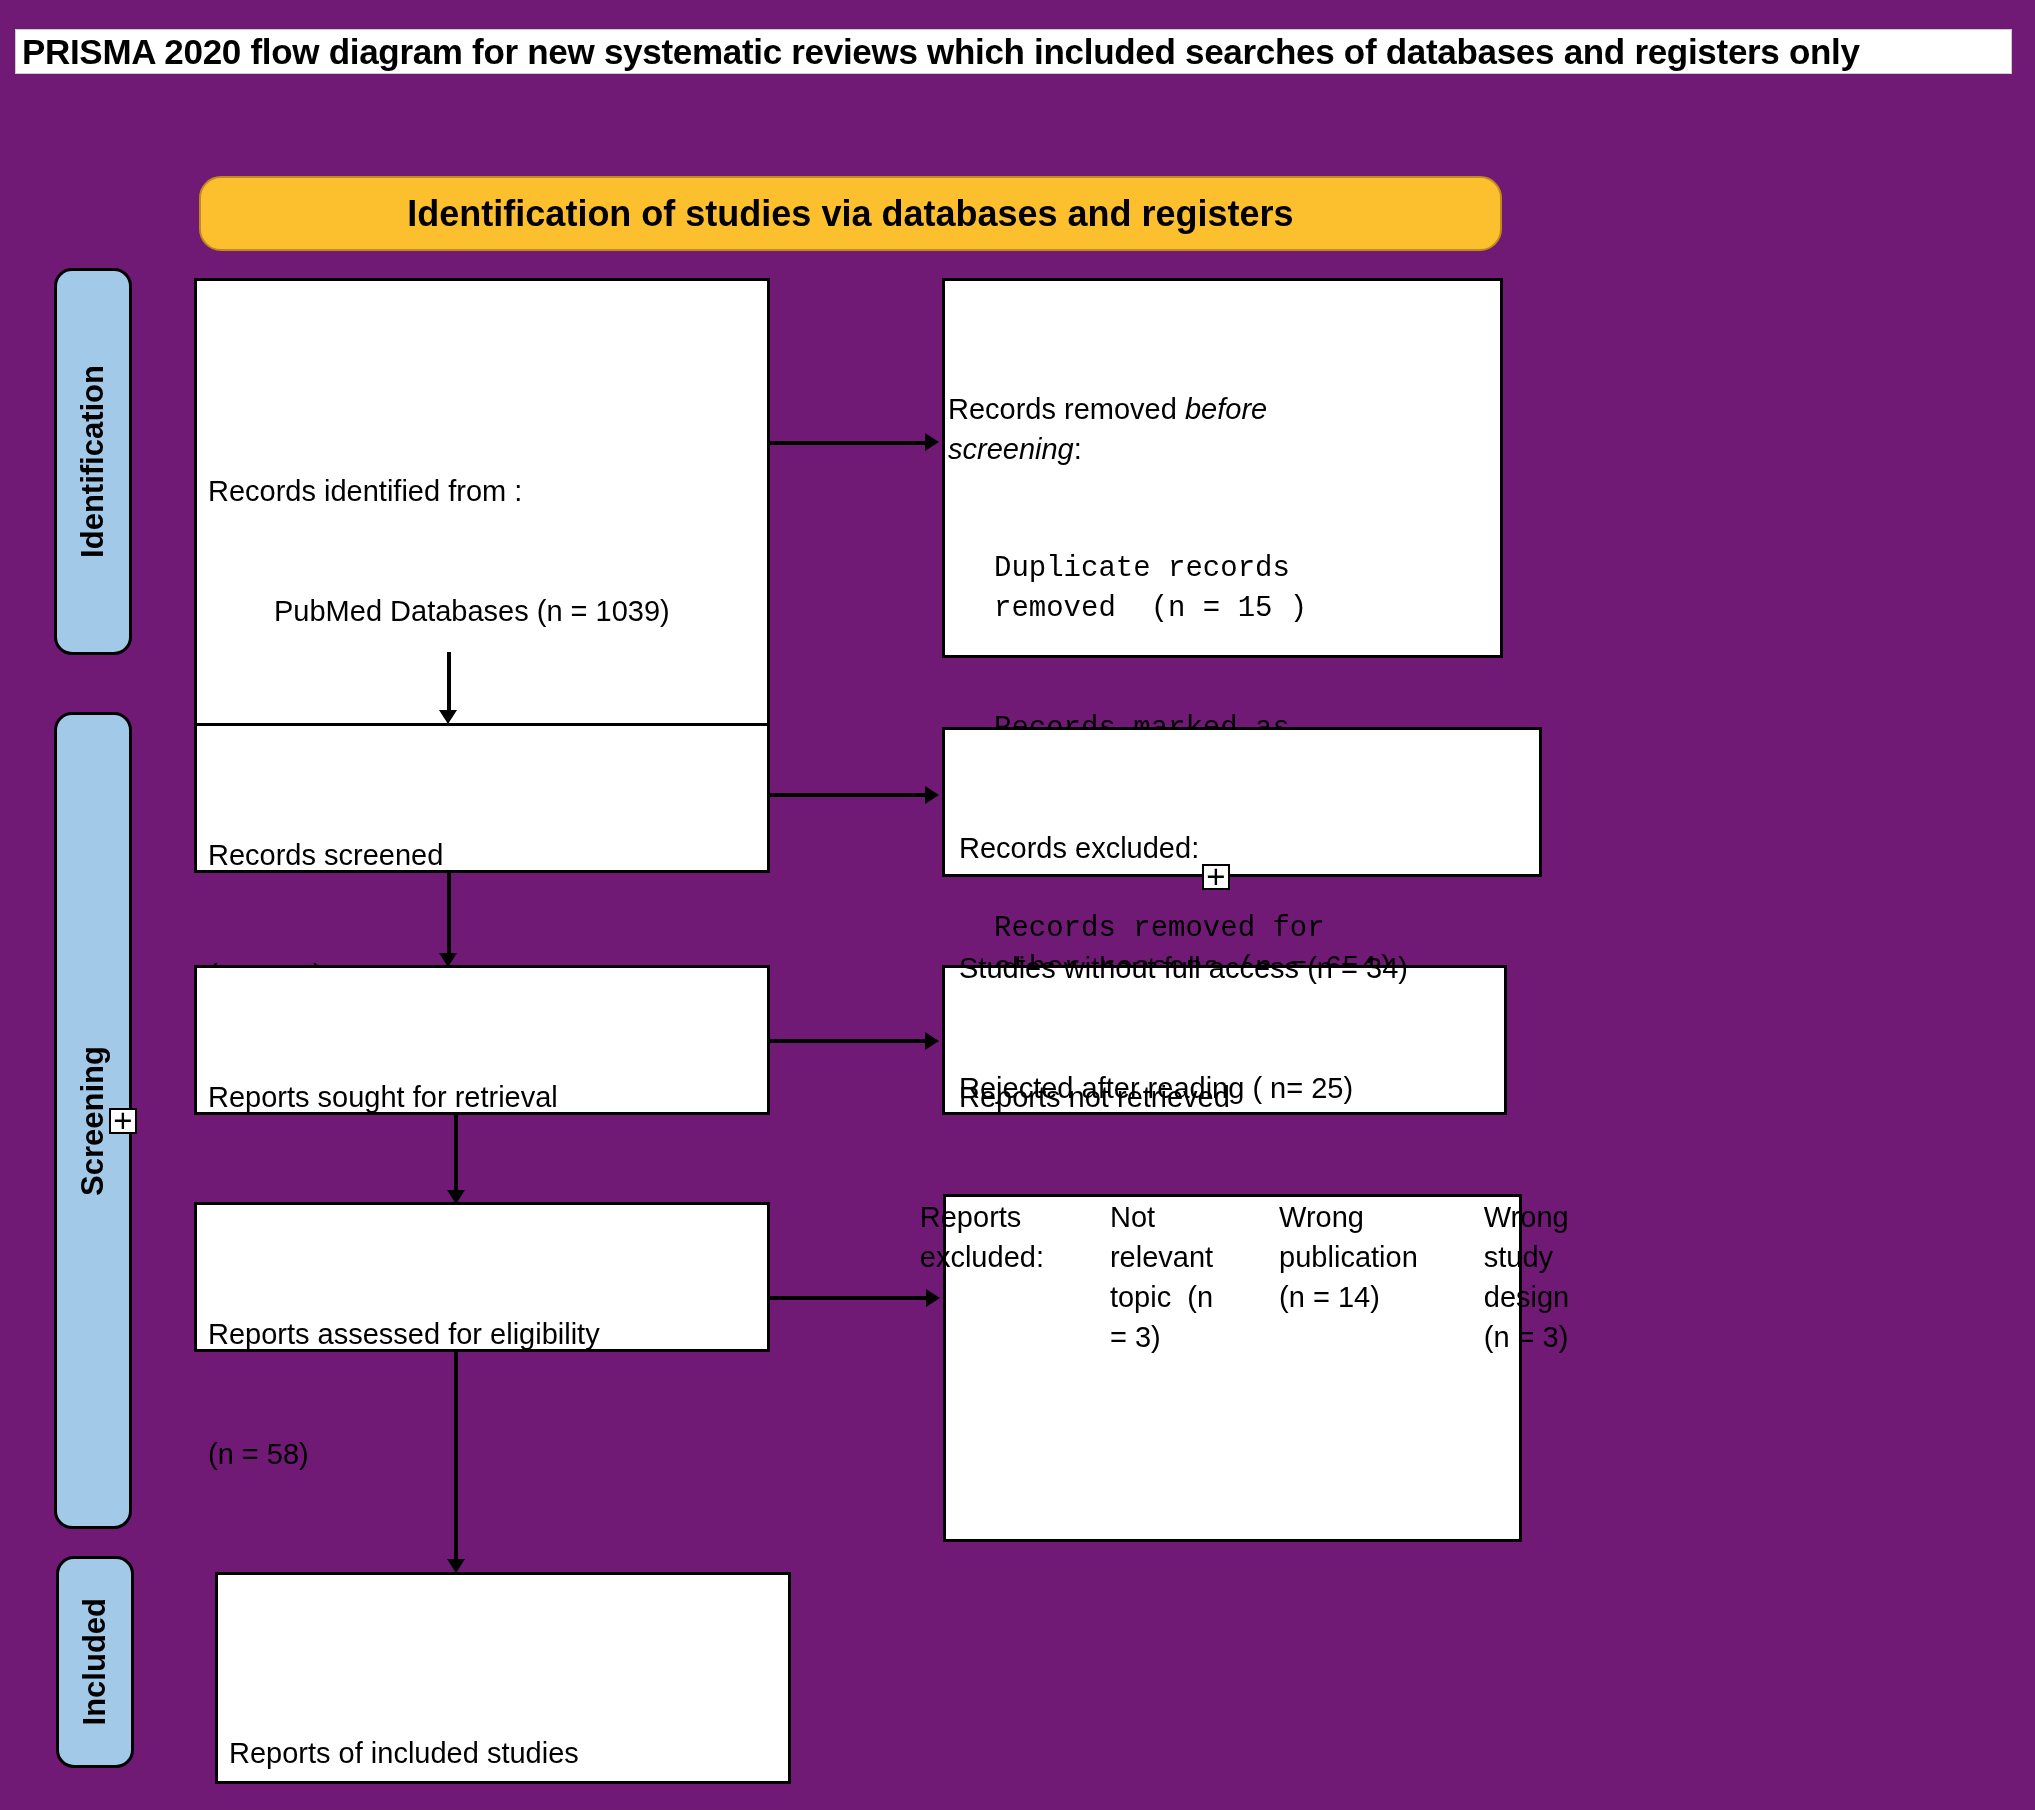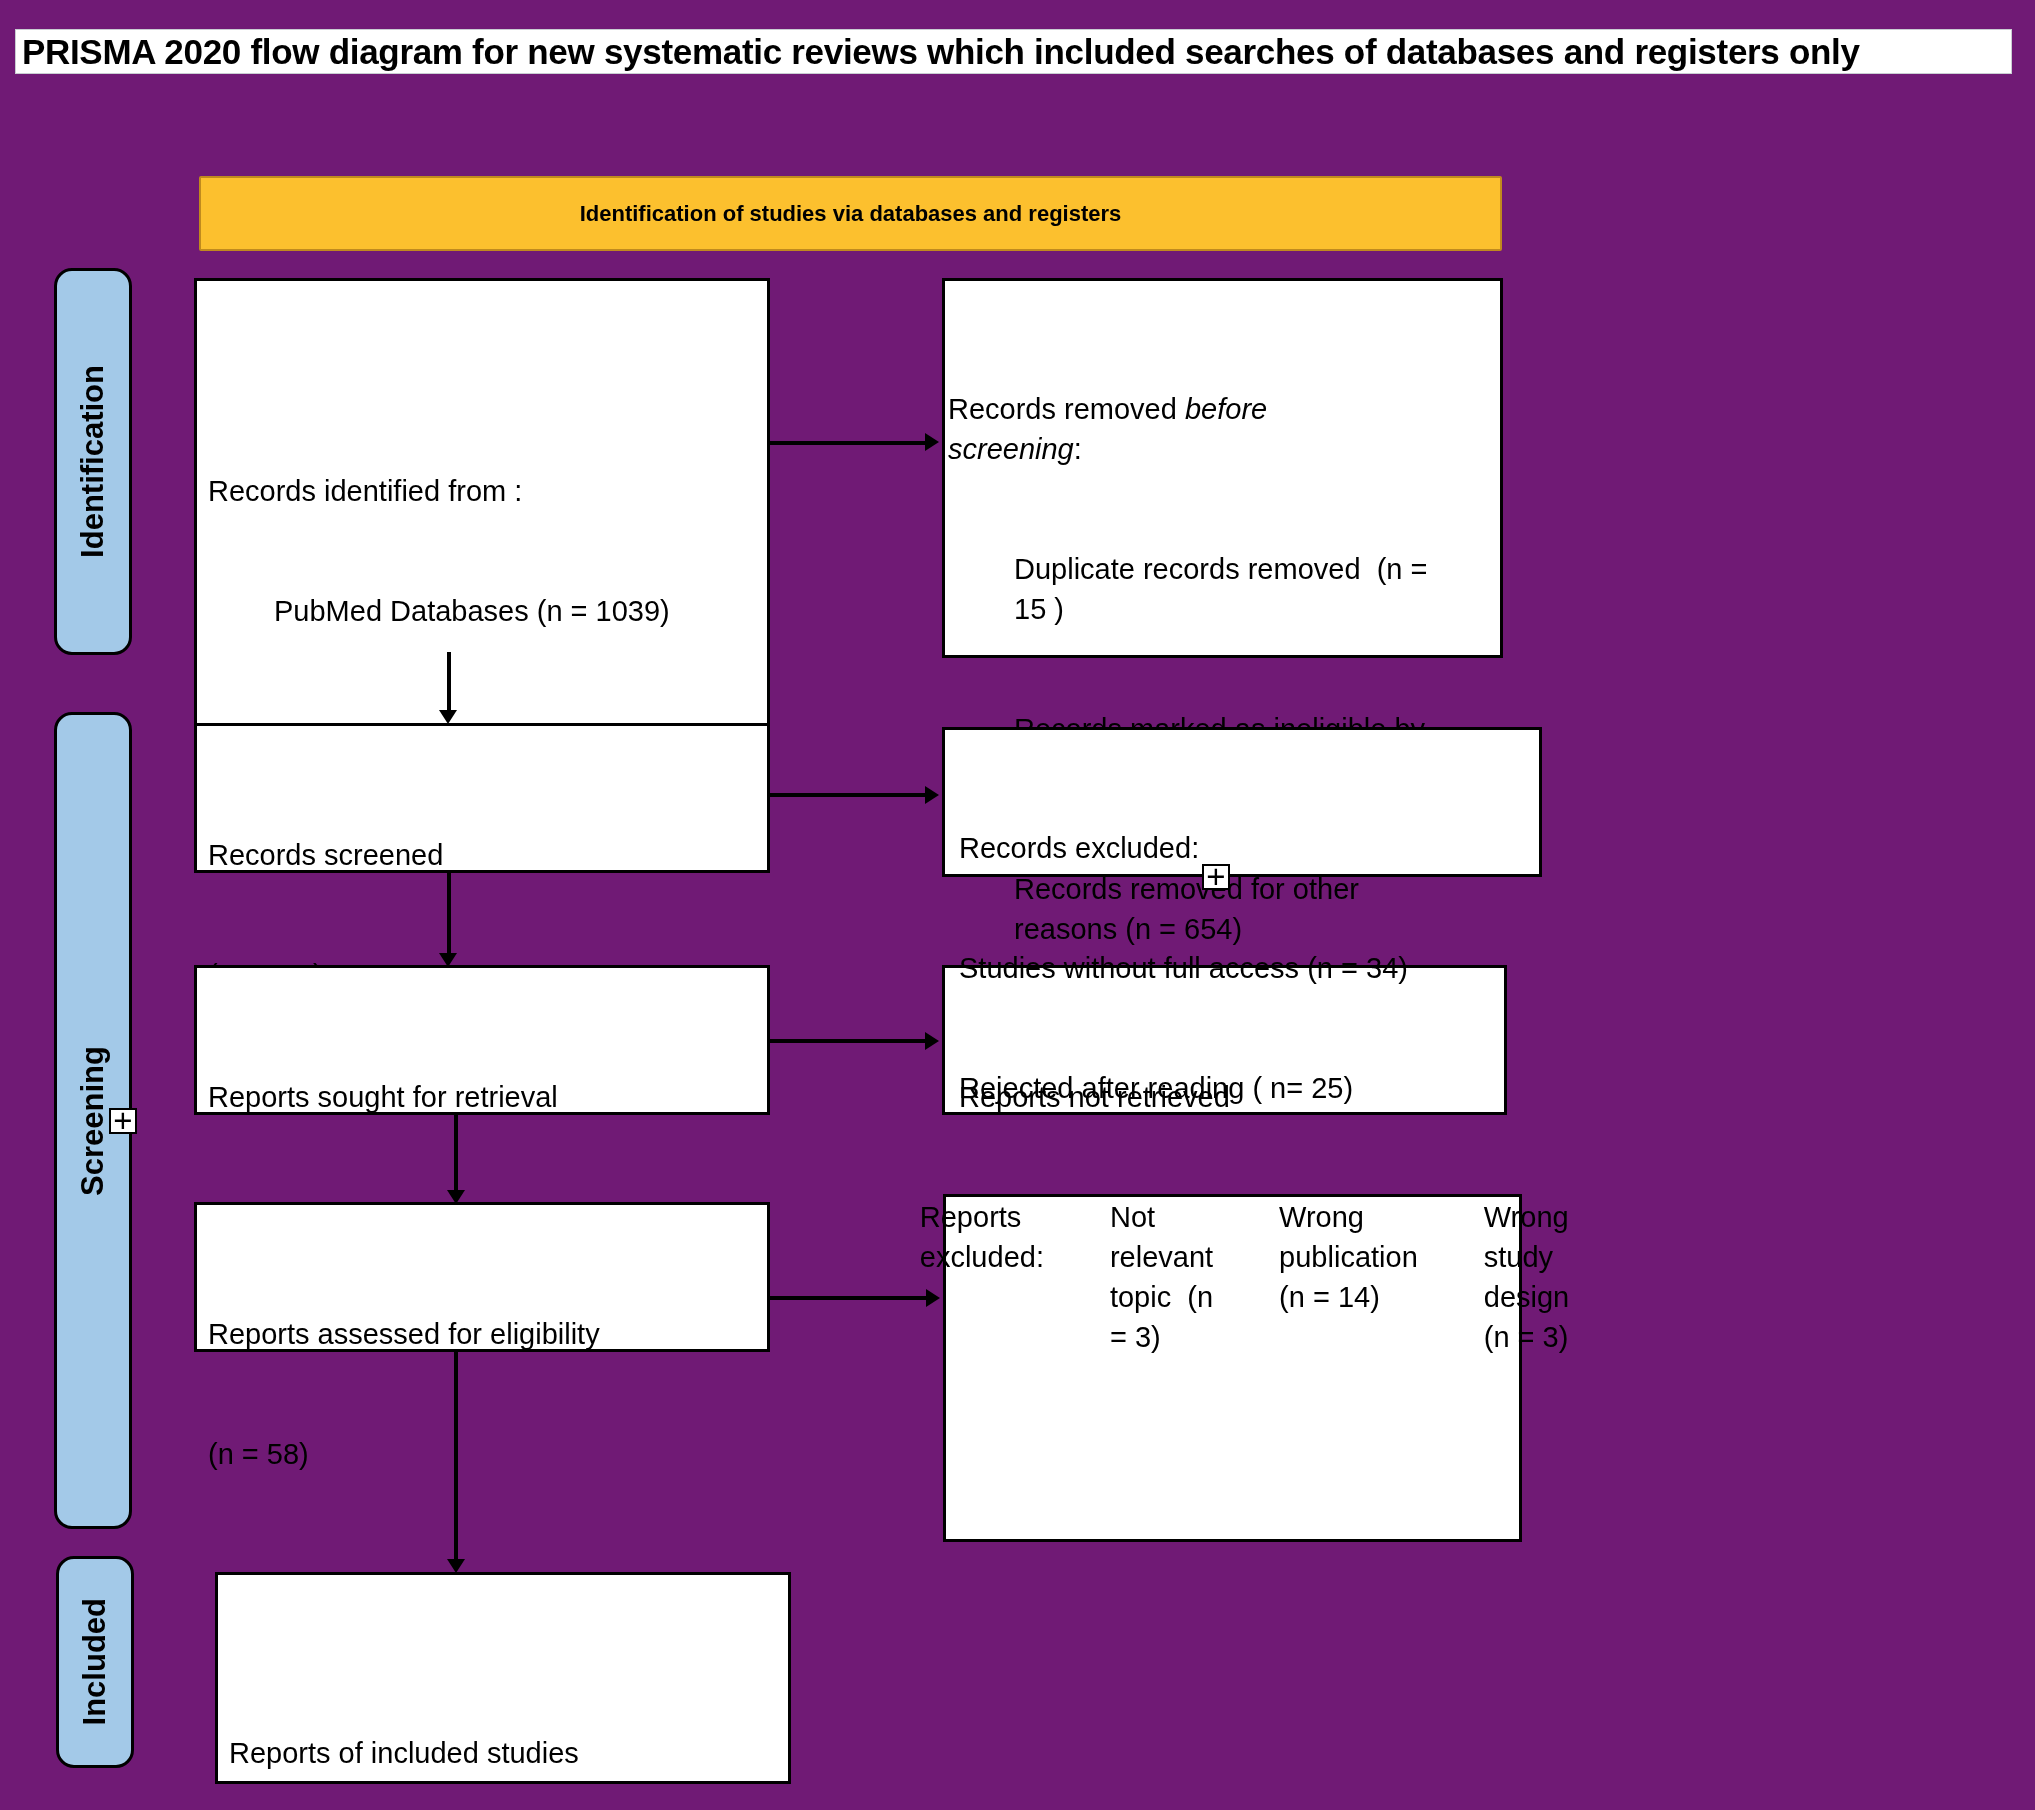--- a/index.html
+++ b/index.html
@@ -10,23 +10,23 @@
   
   #title-strip{
     position:absolute;left:15.3px;top:29px;width:1989px;height:43px;
     border:1.4px solid #c9cdd2;background:#ffffff;
     display:flex;align-items:center;padding-left:5.6px;
     font-size:35px;font-weight:bold;letter-spacing:-0.3px;white-space:nowrap;
   }
   
   #banner{
     position:absolute;left:199px;top:176px;width:1299px;height:71px;
-    background:#FCC02E;border:2.8px solid #C08A1E;border-radius:2px;
+    background:#FCC02E;border:2.8px solid #C08A1E;border-radius:22px;
     display:flex;align-items:center;justify-content:center;
-    font-size:22px;font-weight:bold;
+    font-size:36px;font-weight:bold;
   }
   
   .sidebar{
     position:absolute;width:72px;background:#A3C9E8;border:3.5px solid #000;
     border-radius:18px;display:flex;align-items:center;justify-content:center;
   }
   .vtext{
     writing-mode:vertical-rl;transform:rotate(180deg);
     font-size:31px;font-weight:bold;white-space:nowrap;
   }
@@ -39,21 +39,21 @@
     font-size:29px;line-height:1.38;white-space:pre-wrap;
   }
   .indent{margin-left:66px;}
   #b1{left:194px;top:278px;width:559px;height:364px;padding:110px 0 0 11px;}
   #b2{left:194px;top:723px;width:559px;height:115px;padding:29px 0 0 11px;}
   #b3{left:194px;top:965px;width:559px;height:115px;padding:29px 0 0 11px;}
   #b4{left:194px;top:1202px;width:559px;height:115px;padding:29px 0 0 11px;}
   #b5{left:185px;top:1572px;width:559px;height:128px;padding:78px 0 0 11px;margin-left:30px;}
   #r1{left:942px;top:278px;width:552px;height:346px;padding:28px 0 0 3px;}
   #r1 .lead{width:390px;}
-  #r1 .item{margin-left:66px;width:432px;}
+  #r1 .item{margin-left:46px;width:432px;font-family:Liberation Mono, monospace;}
   #r2{left:942px;top:727px;width:580px;height:126px;padding:18px 0 0 14px;}
   #r3{left:942px;top:965px;width:545px;height:115px;padding:29px 0 0 14px;}
   #r4{left:943px;top:1194px;width:549px;height:342px;padding:0 0 0 24px;
       display:flex;flex-direction:row;justify-content:center;}
   .it{font-style:italic;}
   
   .hline{position:absolute;height:3.5px;background:#000;}
   .vline{position:absolute;width:3.5px;background:#000;}
   .head-right{position:absolute;width:0;height:0;
     border-top:9px solid transparent;border-bottom:9px solid transparent;

